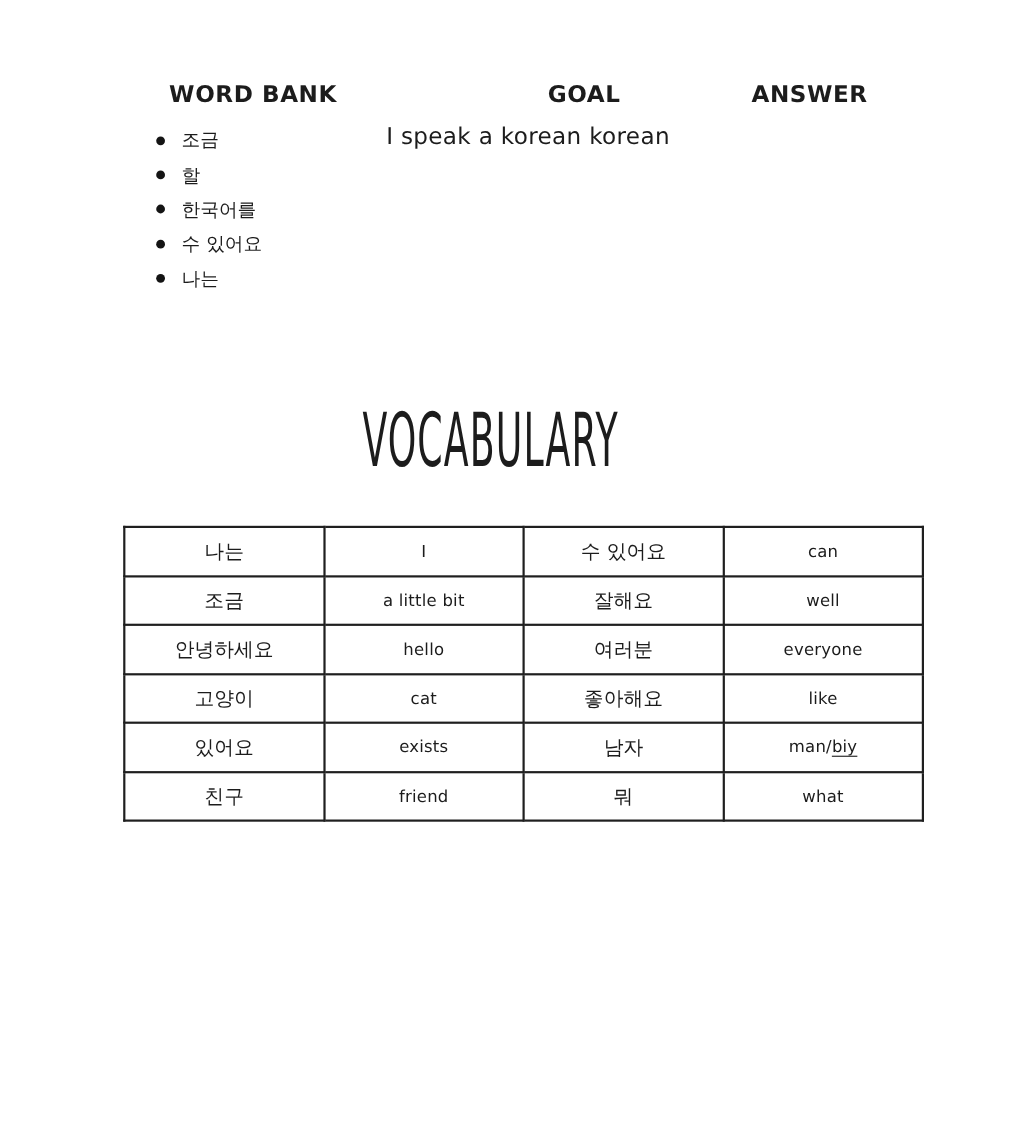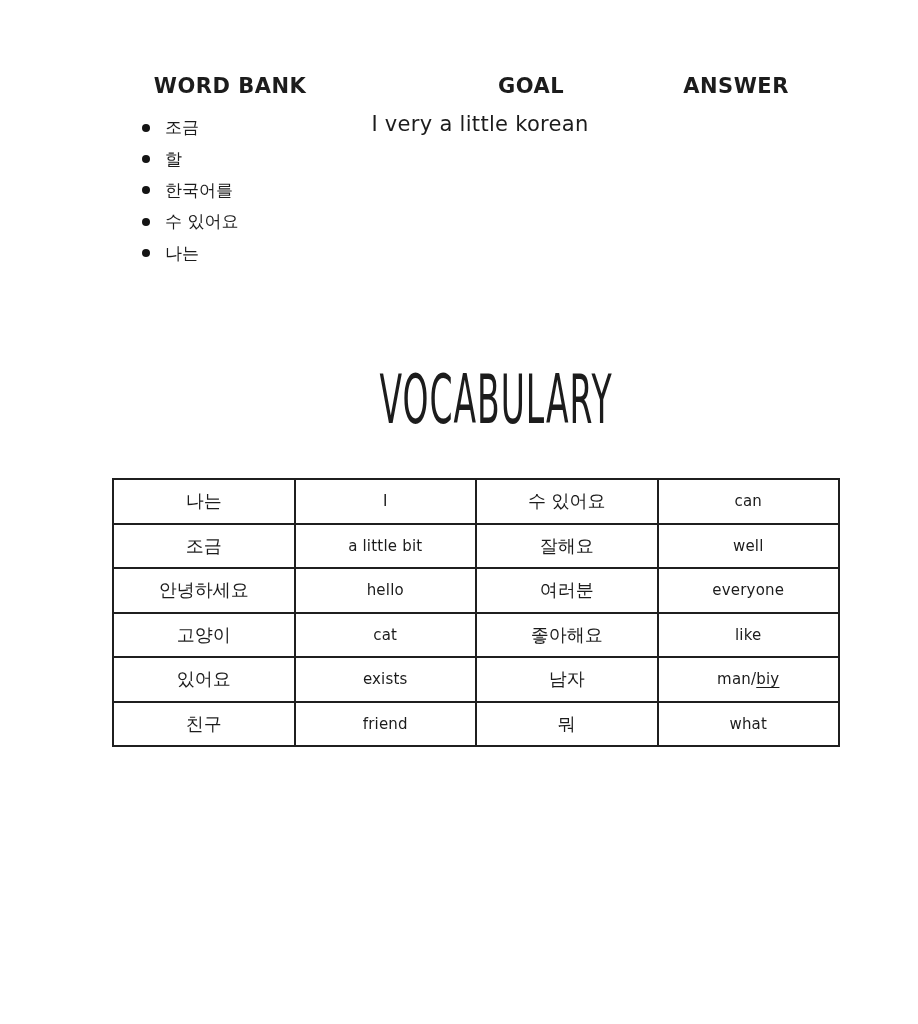--- a/index.html
+++ b/index.html
@@ -55,21 +55,21 @@
     transform: translateX(-50%);
     font-size: 21px;
     font-weight: 500;
     letter-spacing: 0.3px;
     white-space: nowrap;
   }
 
   
   .vocab-title-wrap {
     position: absolute;
-    left: 496px; top: 366px;
+    left: 446px; top: 366px;
     transform: translateX(-50%);
     height: 62px;
   }
   .vocab-title-wrap .stretch {
     display: inline-block;
     font-size: 33px;
     line-height: 1;
     font-weight: 500;
     letter-spacing: 1px;
     transform: scaleY(2.05);
@@ -128,21 +128,21 @@
   <li>
     <span class="dot"></span>
     <span>수 있어요</span>
   </li>
   <li>
     <span class="dot"></span>
     <span>나는</span>
   </li>
 </ul>
 
-<div class="goal-sentence">I very a little korean</div>
+<div class="goal-sentence">I speak a korean korean</div>
 
 <div class="vocab-title-wrap">
   <span class="stretch">VOCABULARY</span>
 </div>
 
 <table class="vocab-table">
   <tbody>
     <tr>
       <td class="korean">나는</td>
       <td class="english">I</td>

